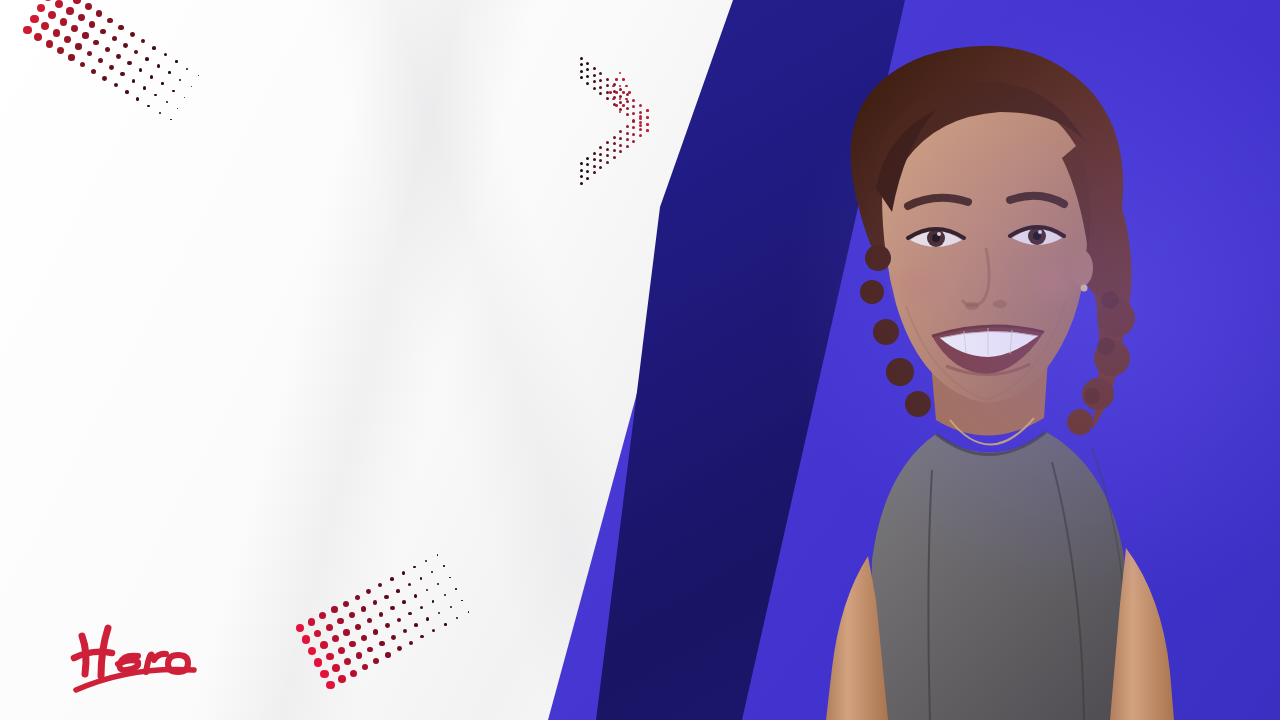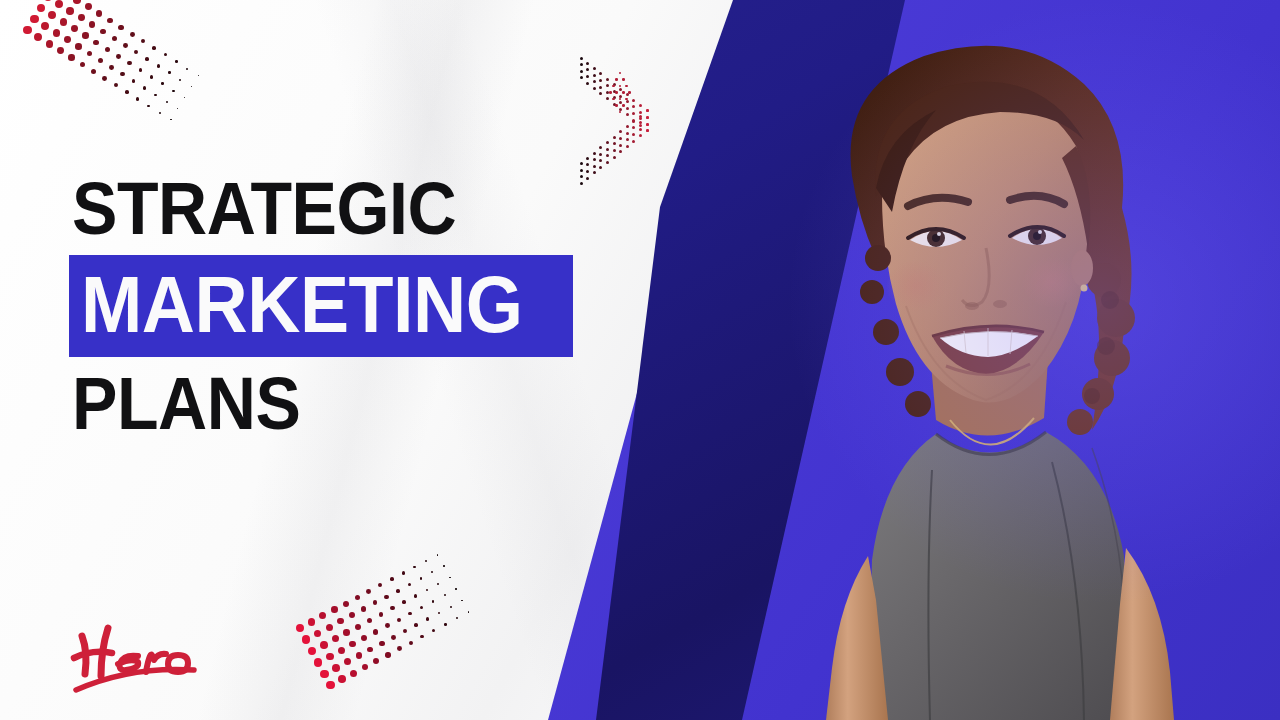--- a/index.html
+++ b/index.html
@@ -501,27 +501,20 @@
       <span style="left: 621.95px; top: 91.2px; width: 2.6px; height: 2.6px; background: rgb(179, 31, 56);"></span>
       <span style="left: 628.45px; top: 91.2px; width: 2.6px; height: 2.6px; background: rgb(179, 31, 56);"></span>
       <span style="left: 612.2px; top: 97.7px; width: 2.6px; height: 2.6px; background: rgb(179, 31, 56);"></span>
       <span style="left: 618.7px; top: 97.7px; width: 2.6px; height: 2.6px; background: rgb(179, 31, 56);"></span>
       <span style="left: 625.2px; top: 97.7px; width: 2.6px; height: 2.6px; background: rgb(179, 31, 56);"></span>
       <span style="left: 615.45px; top: 104.2px; width: 2.6px; height: 2.6px; background: rgb(179, 31, 56);"></span>
       <span style="left: 621.95px; top: 104.2px; width: 2.6px; height: 2.6px; background: rgb(179, 31, 56);"></span>
       <span style="left: 618.7px; top: 110.7px; width: 2.6px; height: 2.6px; background: rgb(179, 31, 56);"></span>
     </div>
 
-  <div class="headline">
-    <div class="line line1">STRATEGIC</div>
-    <div class="band">
-      <span class="line line2">MARKETING</span>
-    </div>
-    <div class="line line3">PLANS</div>
-  </div>
 
   <div class="logo">
     <svg width="190" height="76" viewBox="0 0 190 76" xmlns="http://www.w3.org/2000/svg">
       <g fill="none" stroke="#ce2039" stroke-linecap="round" stroke-linejoin="round">
 
         <path d="M14 14 Q20 30 17 52" stroke-width="7"></path>
         <path d="M40 6 Q33 28 33 54" stroke-width="7"></path>
         <path d="M6 36 Q24 27 44 31" stroke-width="6.5"></path>
 
         <path d="M50 42 Q64 36 70 40 Q72 46 58 48 Q50 49 52 41 Q56 32 70 34" stroke-width="6"></path>

